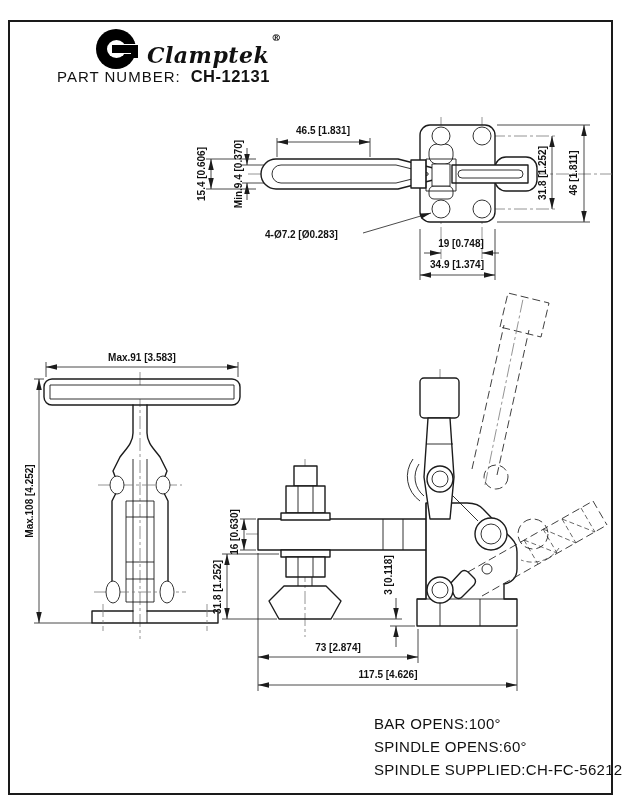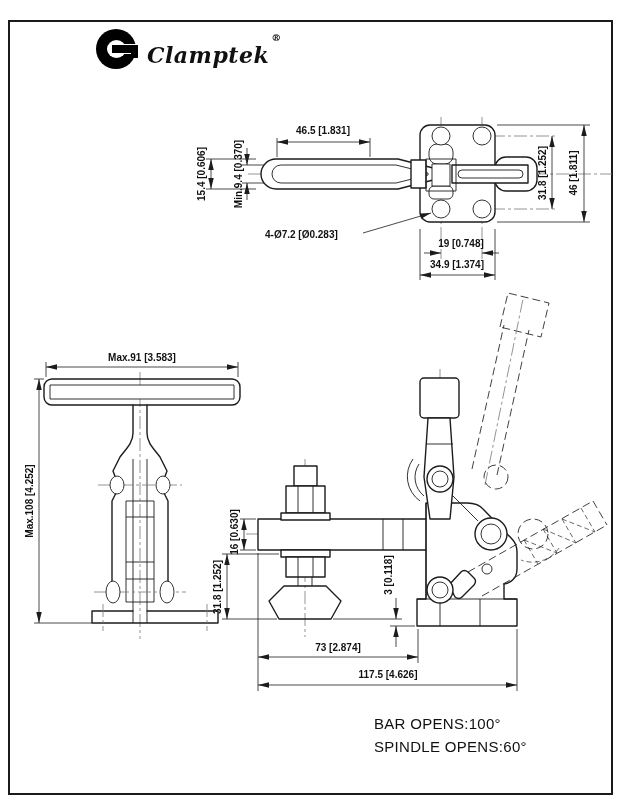--- a/index.html
+++ b/index.html
@@ -46,20 +46,23 @@
     <div class="gmark">
       <div class="g1"></div>
         <div class="g2"></div>
         <div class="g3"></div>
         <div class="g4"></div>
         <div class="g5"></div>
     </div>
     <div class="brand"><span>Clamptek</span><span class="reg">®</span></div>
   </div>
 
+  <div class="partline">
+    <span>PART NUMBER:</span><span class="partnum">CH-12131</span>
+  </div>
 
   <svg class="drawing" width="631" height="801" viewBox="0 0 631 801">
     <defs>
       <marker id="arr" orient="auto-start-reverse" markerUnits="userSpaceOnUse" markerWidth="12" markerHeight="6" refX="11" refY="2.75">
         <path d="M0,0 L11,2.75 L0,5.5 Z" fill="#1c1c1c"></path>
       </marker>
       <pattern id="xh" width="7" height="7" patternUnits="userSpaceOnUse">
         <path d="M0,0 L7,7 M7,0 L0,7" stroke="#444" stroke-width="0.6"></path>
       </pattern>
     </defs>
@@ -275,14 +278,15 @@
 
       <line class="ext" x1="517" y1="622" x2="517" y2="684"></line>
       <line class="dim" x1="258" y1="678" x2="517" y2="678" marker-start="url(#arr)" marker-end="url(#arr)"></line>
       <text class="dt" x="388" y="671" text-anchor="middle">117.5 [4.626]</text>
     </g>
   </svg>
 
   <div class="notes">
     <div>BAR OPENS:100°</div>
     <div>SPINDLE OPENS:60°</div>
+    <div>SPINDLE SUPPLIED:CH-FC-56212</div>
   </div>
 </div>
 
 </body></html>

